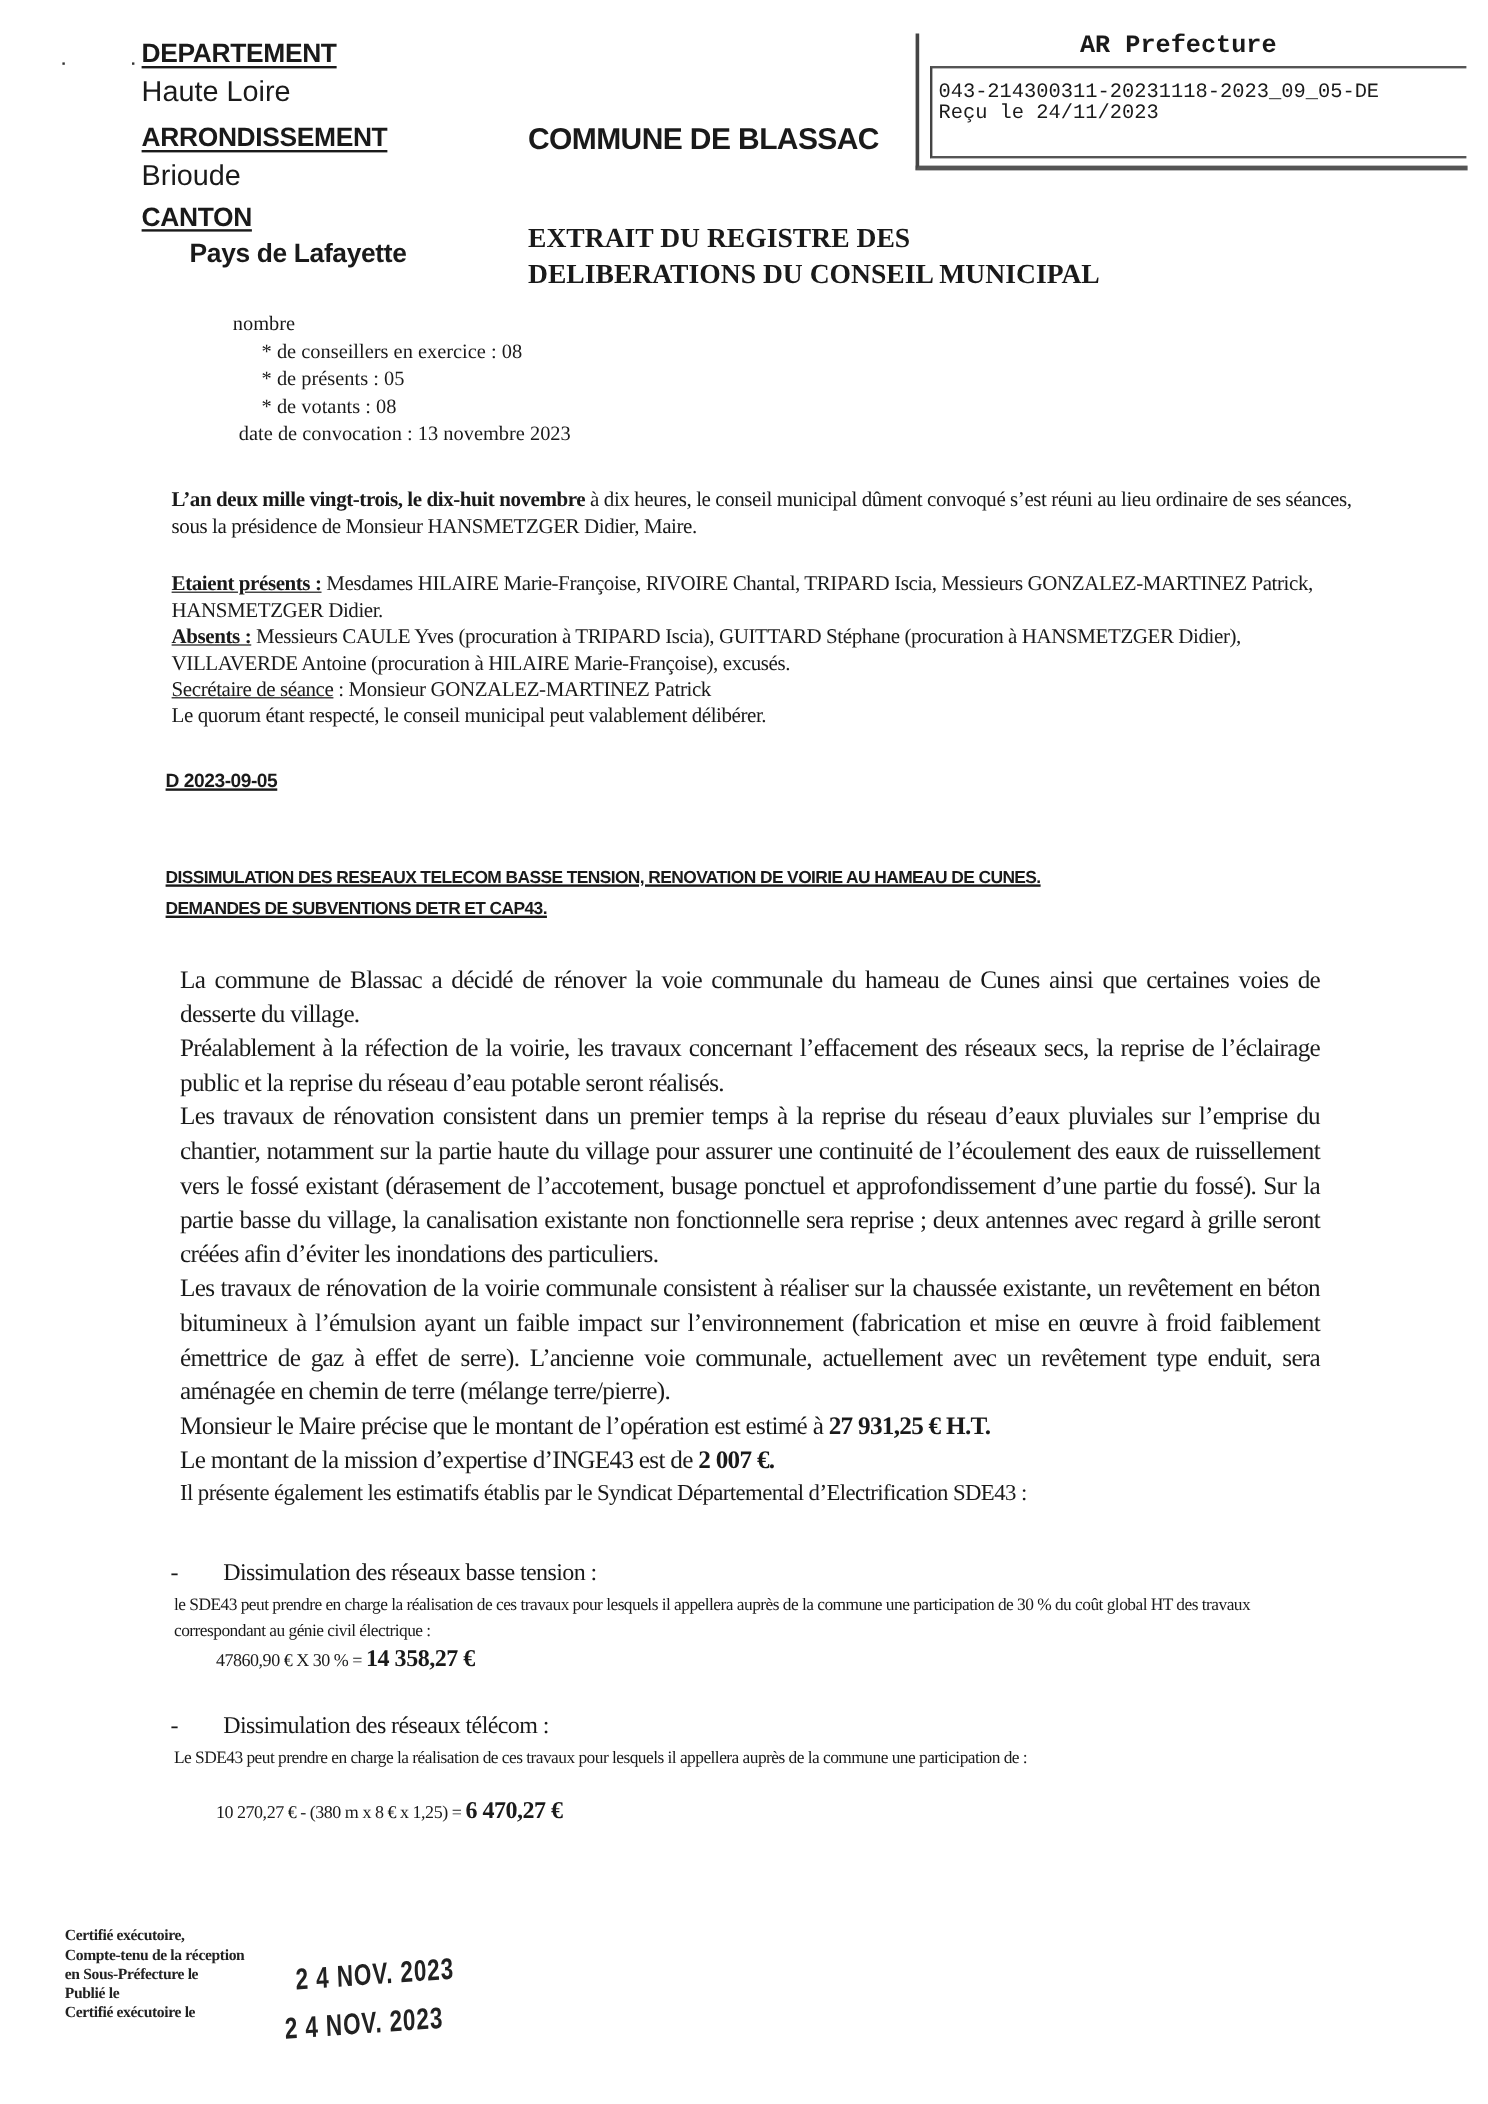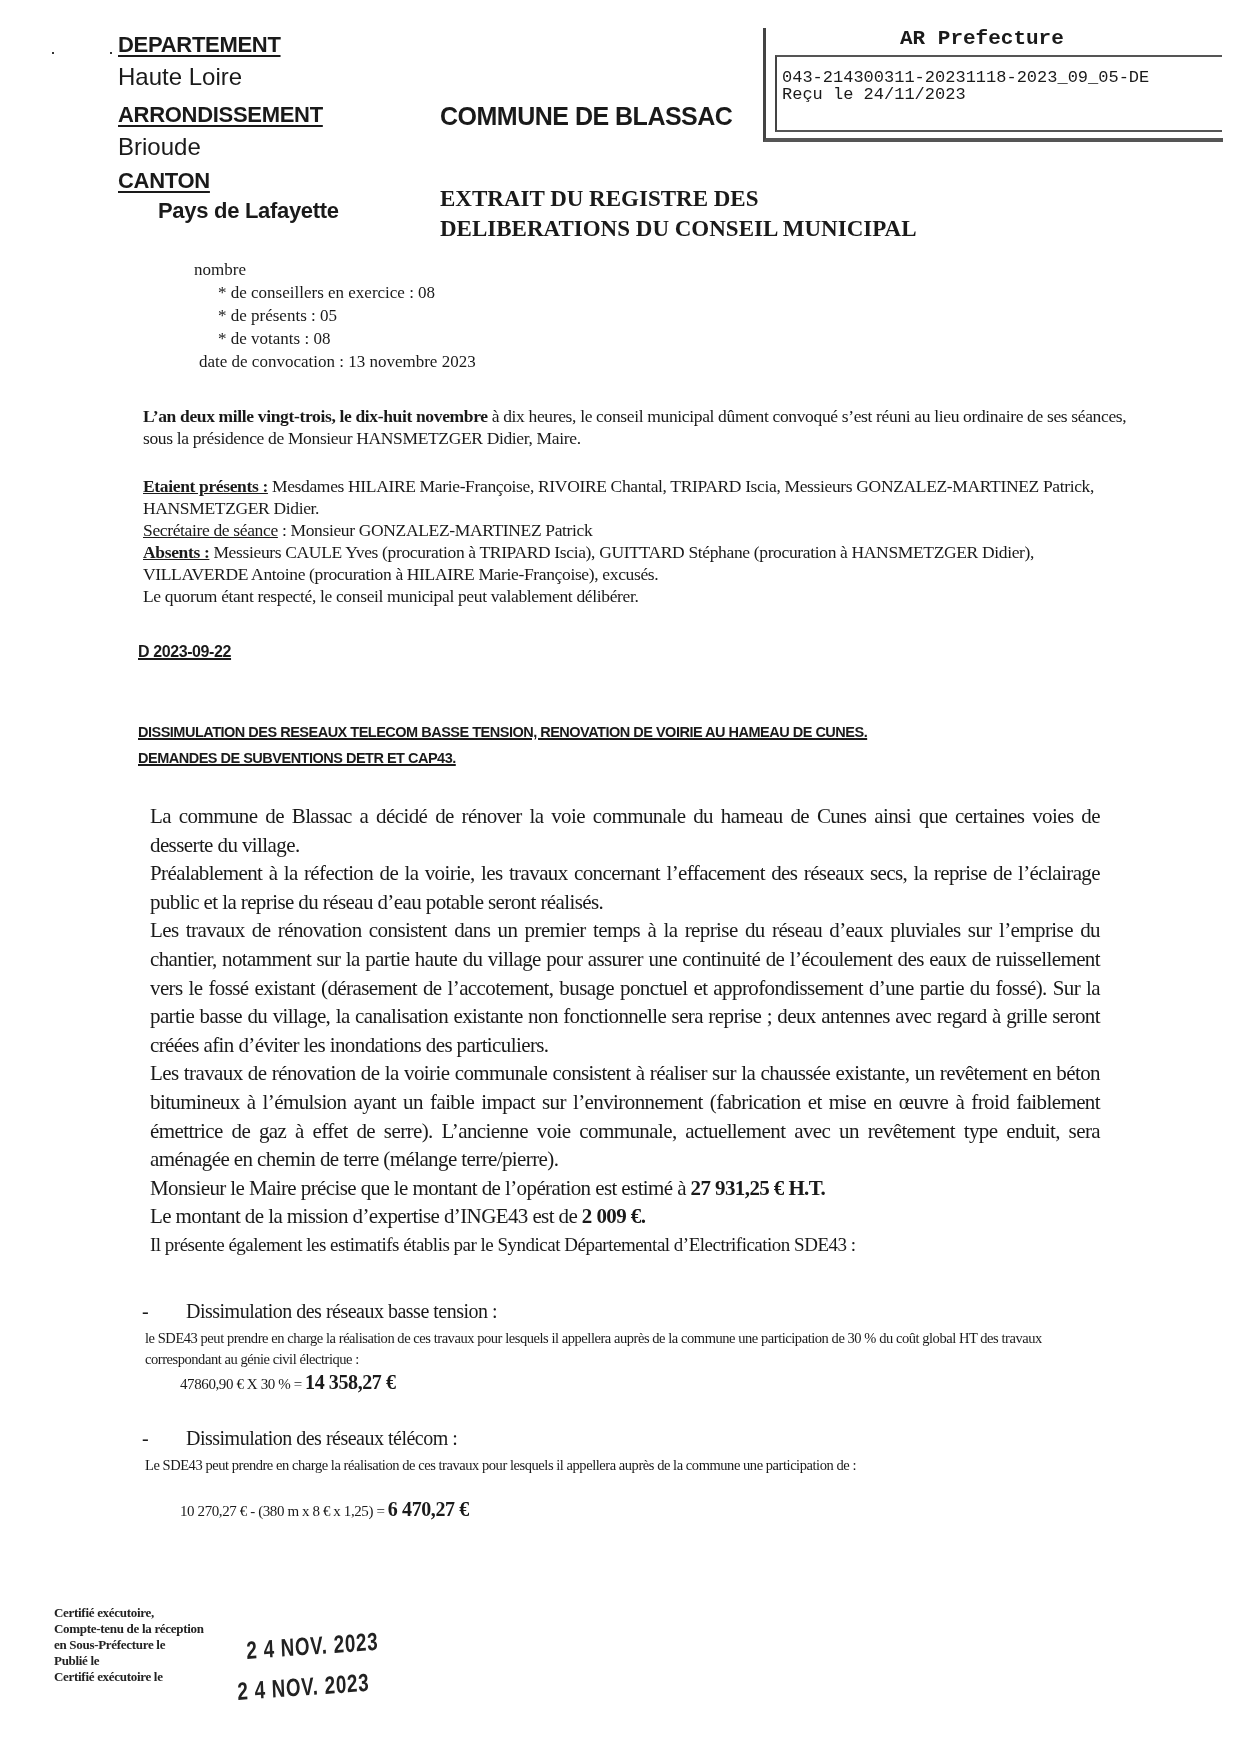--- a/index.html
+++ b/index.html
@@ -76,37 +76,37 @@
   <div class="ind">* de conseillers en exercice : 08</div>
   <div class="ind">* de présents : 05</div>
   <div class="ind">* de votants : 08</div>
   <div class="date">date de convocation : 13 novembre 2023</div>
 </div>
 
 <div class="abs para" style="top:405px;"><b>L’an deux mille vingt-trois, le dix-huit novembre</b><span> à dix heures, le conseil municipal dûment convoqué s’est réuni au lieu ordinaire de ses séances, sous la présidence de Monsieur HANSMETZGER Didier, Maire.</span></div>
 
 <div class="abs para" style="top:475px;">
   <div><b class="ul">Etaient présents :</b><span> Mesdames HILAIRE Marie-Françoise, RIVOIRE Chantal, TRIPARD Iscia, Messieurs GONZALEZ-MARTINEZ Patrick, HANSMETZGER Didier.</span></div>
+  <div><b class="ul">Absents :</b><span> Messieurs CAULE Yves (procuration à TRIPARD Iscia), GUITTARD Stéphane (procuration à HANSMETZGER Didier), VILLAVERDE Antoine (procuration à HILAIRE Marie-Françoise), excusés.</span></div>
   <div><span class="ul">Secrétaire de séance</span><span> : Monsieur GONZALEZ-MARTINEZ Patrick</span></div>
-  <div><b class="ul">Absents :</b><span> Messieurs CAULE Yves (procuration à TRIPARD Iscia), GUITTARD Stéphane (procuration à HANSMETZGER Didier), VILLAVERDE Antoine (procuration à HILAIRE Marie-Françoise), excusés.</span></div>
   <div>Le quorum étant respecté, le conseil municipal peut valablement délibérer.</div>
 </div>
 
-<div class="abs decision">D 2023-09-22</div>
+<div class="abs decision">D 2023-09-05</div>
 
 <div class="abs title" style="top:724px;">DISSIMULATION DES RESEAUX TELECOM BASSE TENSION, RENOVATION DE VOIRIE AU HAMEAU DE CUNES.</div>
 <div class="abs title" style="top:750px;">DEMANDES DE SUBVENTIONS DETR ET CAP43.</div>
 
 <div class="abs body">
   <p>La commune de Blassac a décidé de rénover la voie communale du hameau de Cunes ainsi que certaines voies de desserte du village.</p>
   <p>Préalablement à la réfection de la voirie, les travaux concernant l’effacement des réseaux secs, la reprise de l’éclairage public et la reprise du réseau d’eau potable seront réalisés.</p>
   <p>Les travaux de rénovation consistent dans un premier temps à la reprise du réseau d’eaux pluviales sur l’emprise du chantier, notamment sur la partie haute du village pour assurer une continuité de l’écoulement des eaux de ruissellement vers le fossé existant (dérasement de l’accotement, busage ponctuel et approfondissement d’une partie du fossé). Sur la partie basse du village, la canalisation existante non fonctionnelle sera reprise ; deux antennes avec regard à grille seront créées afin d’éviter les inondations des particuliers.</p>
   <p>Les travaux de rénovation de la voirie communale consistent à réaliser sur la chaussée existante, un revêtement en béton bitumineux à l’émulsion ayant un faible impact sur l’environnement (fabrication et mise en œuvre à froid faiblement émettrice de gaz à effet de serre). L’ancienne voie communale, actuellement avec un revêtement type enduit, sera aménagée en chemin de terre (mélange terre/pierre).</p>
   <p class="tight"><span>Monsieur le Maire précise que le montant de l’opération est estimé à </span><b>27 931,25 € H.T.</b></p>
-  <p class="tight"><span>Le montant de la mission d’expertise d’INGE43 est de </span><b>2 009 €.</b></p>
+  <p class="tight"><span>Le montant de la mission d’expertise d’INGE43 est de </span><b>2 007 €.</b></p>
   <p class="tight" style="font-size:19px; letter-spacing:-0.5px;">Il présente également les estimatifs établis par le Syndicat Départemental d’Electrification SDE43 :</p>
 </div>
 
 <div class="abs item-head" style="top:1300px;"><span class="dash">-</span><span>Dissimulation des réseaux basse tension :</span></div>
 <div class="abs item-text" style="top:1328px;">le SDE43 peut prendre en charge la réalisation de ces travaux pour lesquels il appellera auprès de la commune une participation de 30 % du coût global HT des travaux correspondant au génie civil électrique :</div>
 <div class="abs calc" style="top:1371px;"><span>47860,90 € X 30 % = </span><b>14 358,27 €</b></div>
 
 <div class="abs item-head" style="top:1427px;"><span class="dash">-</span><span>Dissimulation des réseaux télécom :</span></div>
 <div class="abs item-text" style="top:1455px;">Le SDE43 peut prendre en charge la réalisation de ces travaux pour lesquels il appellera auprès de la commune une participation de :</div>
 <div class="abs calc" style="top:1498px;"><span>10 270,27 € - (380 m x 8 € x 1,25) = </span><b>6 470,27 €</b></div>

